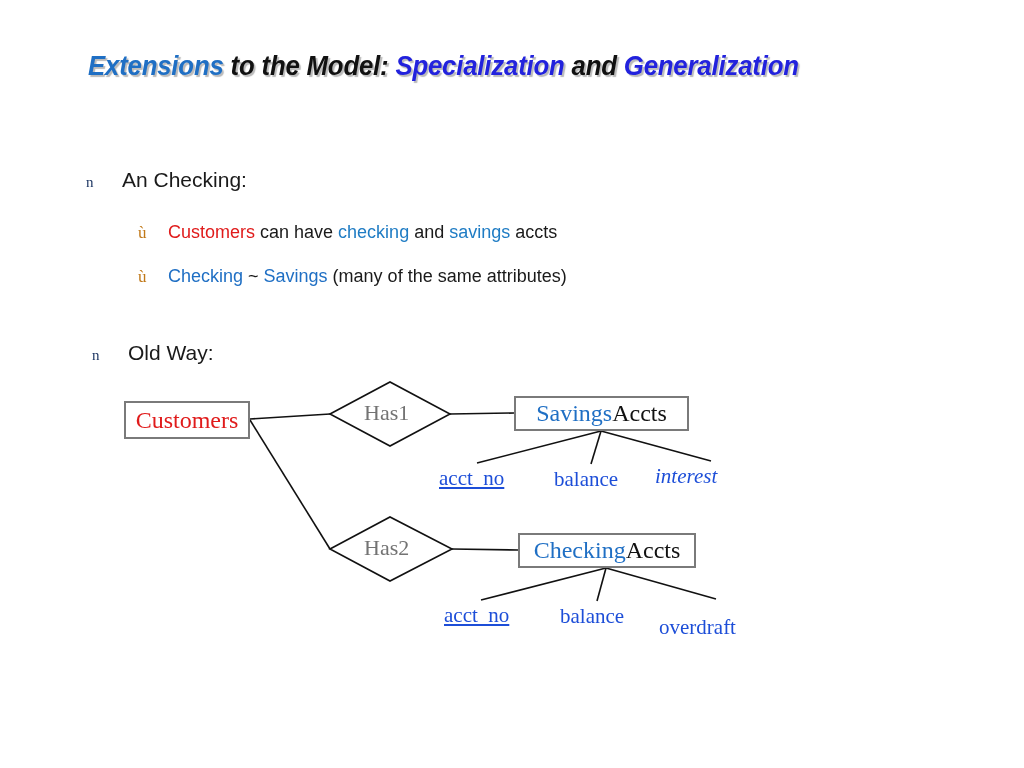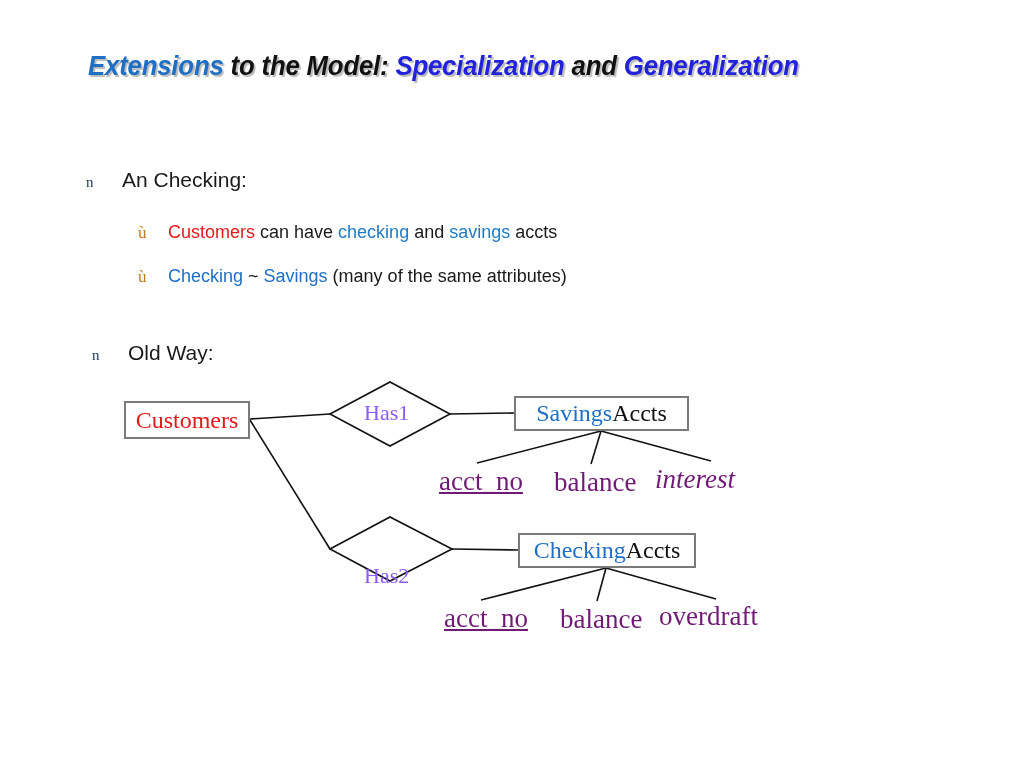--- a/index.html
+++ b/index.html
@@ -82,29 +82,29 @@
     font-family: "Liberation Serif", serif;
     background: #ffffff;
   }
   .entity-box {
     border: 2px solid #7a7a7a;
     font-size: 24px;
   }
   .diamond-label {
     font-family: "Liberation Serif", serif;
     font-size: 22px;
-    color: #8b5cf6;
+    color: #737373;
     position: absolute;
     white-space: nowrap;
   }
   .attr {
     position: absolute;
     font-family: "Liberation Serif", serif;
-    font-size: 27px;
-    color: #701a75;
+    font-size: 21px;
+    color: #1d4ed8;
     white-space: nowrap;
   }
   .attr.key { text-decoration: underline; }
   .ent-red   { color: #E01B1B; }
   .ent-blue  { color: #1F6FC4; }
   .ent-black { color: #111111; }
 </style>
 </head>
 <body>
 
@@ -150,31 +150,31 @@
   <line x1="606" y1="568" x2="597" y2="601" stroke="#111111" stroke-width="1.6"></line>
   <line x1="606" y1="568" x2="716" y2="599" stroke="#111111" stroke-width="1.6"></line>
 </svg>
 
 <div class="er-node entity-box" style="left:124px; top:401px; width:126px; height:38px;">
   <span class="ent-red">Customers</span>
 </div>
 
 <div class="diamond-label" style="left:364px; top:400px;">Has1</div>
 
-<div class="diamond-label" style="left:364px; top:535px;margin-top:28px;">Has2</div>
+<div class="diamond-label" style="left:364px; top:535px;">Has2</div>
 
 <div class="er-node entity-box" style="left:514px; top:396px; width:175px; height:35px;">
   <span class="ent-blue">Savings</span>
     <span class="ent-black"> Accts</span>
 </div>
 
 <div class="er-node entity-box" style="left:518px; top:533px; width:178px; height:35px;">
   <span class="ent-blue">Checking</span>
     <span class="ent-black"> Accts</span>
 </div>
 
 <div class="attr key" style="left:439px; top:466px;">acct_no</div>
 <div class="attr" style="left:554px; top:467px;">balance</div>
 <div class="attr" style="left:655px; top:464px;font-style:italic;">interest</div>
 
 <div class="attr key" style="left:444px; top:603px;">acct_no</div>
 <div class="attr" style="left:560px; top:604px;">balance</div>
-<div class="attr" style="left:659px; top:601px;">overdraft</div>
+<div class="attr" style="left:659px; top:615px;">overdraft</div>
 
 </body></html>

